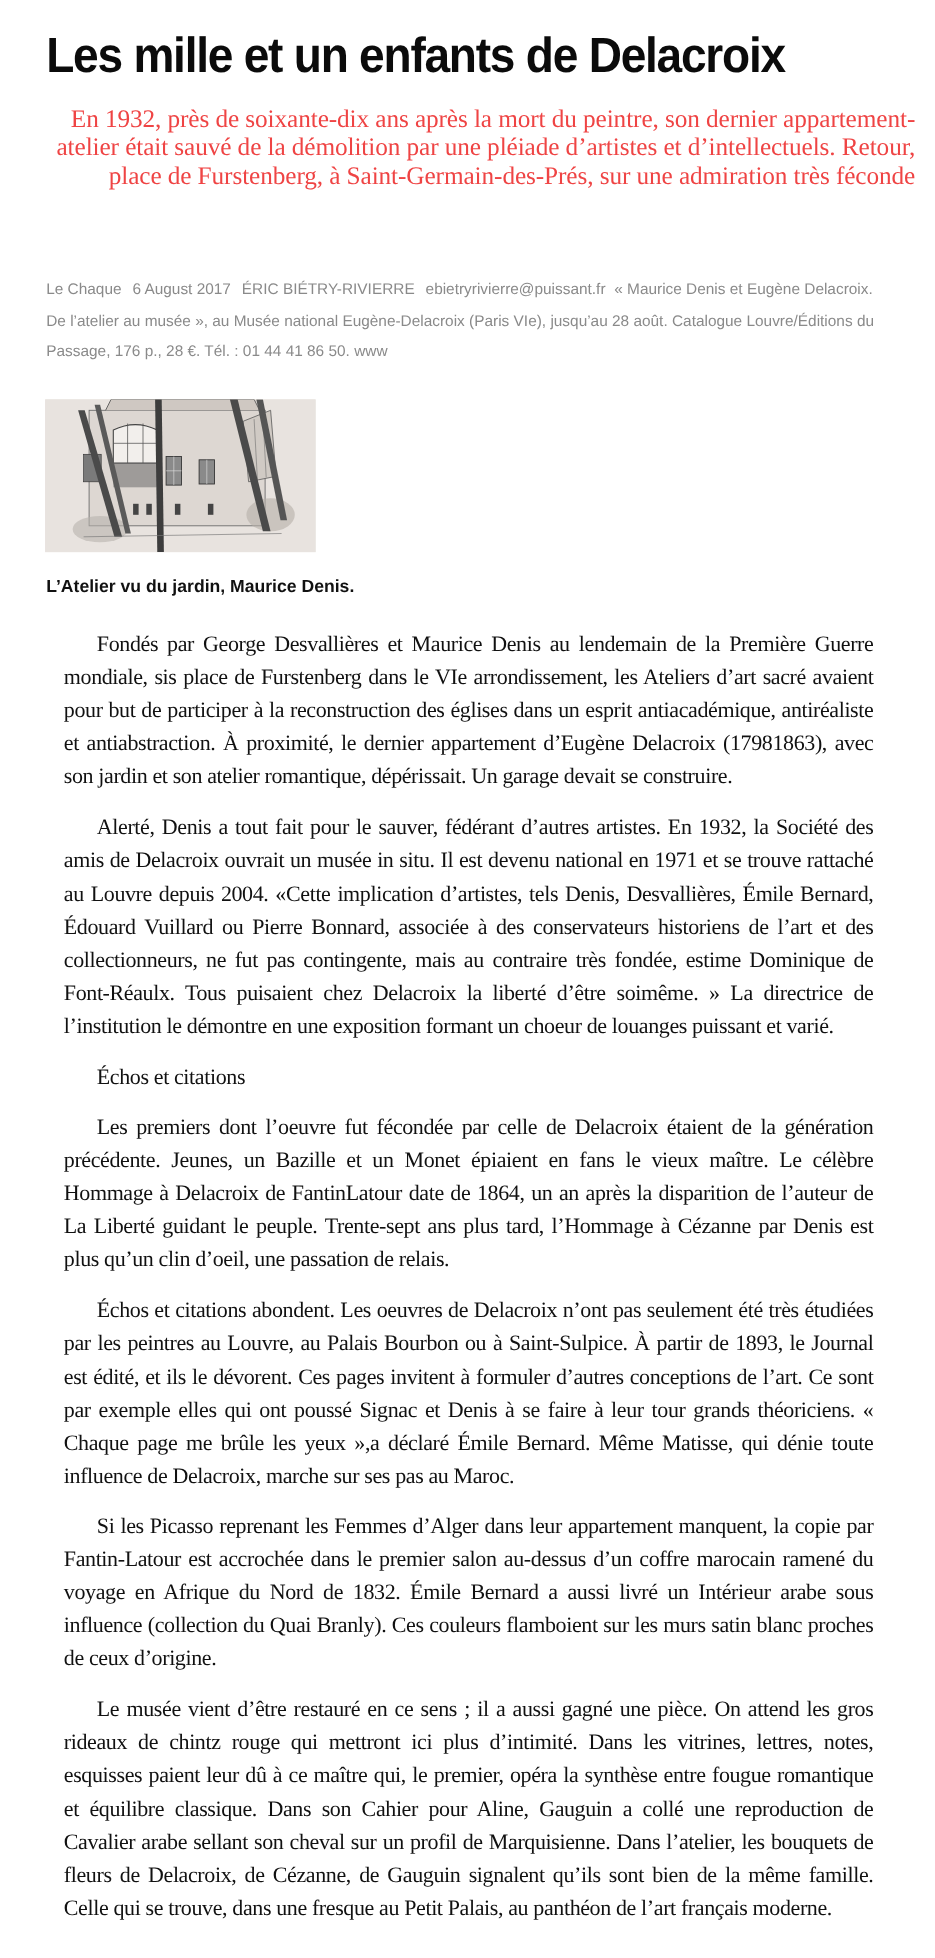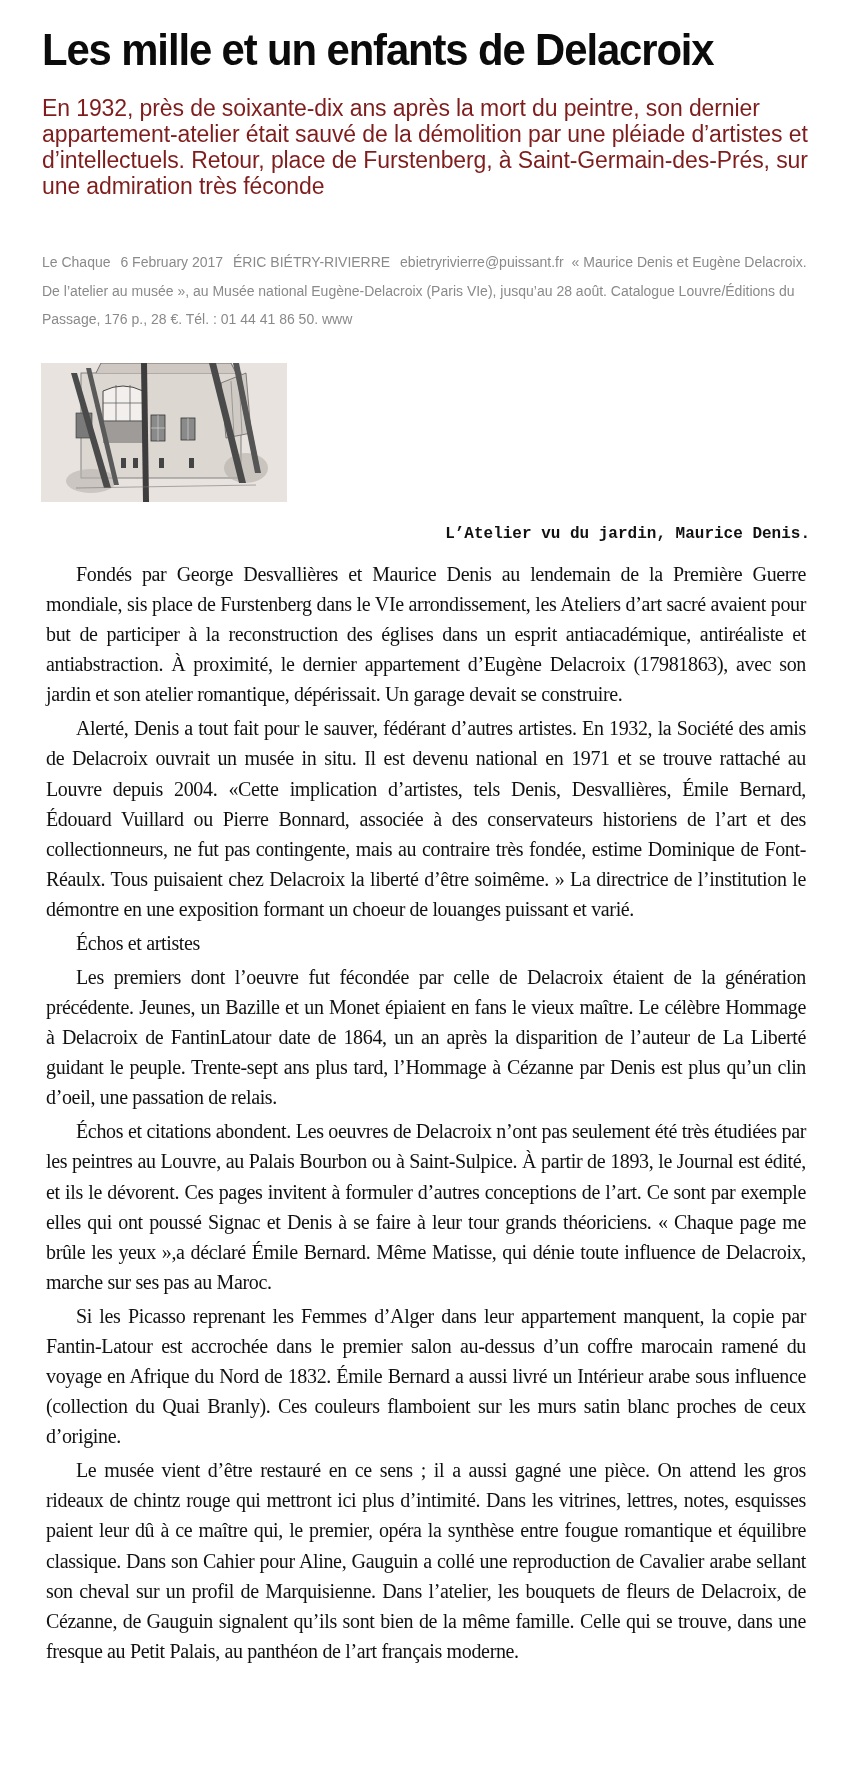--- a/index.html
+++ b/index.html
@@ -35,25 +35,26 @@
       white-space: nowrap;
       transform: scaleX(0.93);
       transform-origin: left center;
     }
     .lede {
       margin: 0;
       position: absolute;
       left: 0;
       top: 95px;
       width: 790px;
-      font-family: Liberation Sans, sans-serif;
+      font-family: Liberation Serif, serif;
       font-size: 23px;
       line-height: 26px;
-      color: #7f1d1d;
+      color: #ef4444;
       letter-spacing: -0.1px;
+      text-align: right;
     }
     .meta {
       margin: 0;
       position: absolute;
       left: 0;
       top: 248px;
       width: 770px;
       font-family: "Liberation Sans", sans-serif;
       font-size: 14px;
       line-height: 28.5px;
@@ -68,56 +69,56 @@
       height: 139px;
       background: #e9e4e0;
       overflow: hidden;
     }
     .figure svg { display: block; }
     .caption {
       position: absolute;
       left: 0;
       top: 522px;
       width: 768px;
-      text-align: right;
-      font-family: Liberation Mono, monospace;
+      text-align: left;
+      font-family: Liberation Sans, sans-serif;
       font-weight: bold;
       font-size: 16px;
       line-height: 24px;
       color: #111111;
     }
     .body-text {
       position: absolute;
       left: 0;
       top: 555px;
       width: 768px;
     }
     .body-text p {
-      margin: 4px;
+      margin: 16px;
       text-indent: 30px;
       text-align: justify;
       font-family: "Liberation Serif", serif;
       font-size: 20px;
       line-height: 30.08px;
       color: #111111;
       letter-spacing: -0.35px;
       word-spacing: 0px;
     }
   </style>
 </head>
 <body>
 
 <div class="article">
   <h1 class="headline">Les mille et un enfants de Delacroix</h1>
 
   <p class="lede">En 1932, près de soixante-dix ans après la mort du peintre, son dernier appartement-atelier était sauvé de la démolition par une pléiade d’artistes et d’intellectuels. Retour, place de Furstenberg, à Saint-Germain-des-Prés, sur une admiration très féconde</p>
 
   <p class="meta">
     <span>Le Chaque</span>
-    <span>6 February 2017</span>
+    <span>6 August 2017</span>
     <span>ÉRIC BIÉTRY-RIVIERRE</span>
     <span style="margin-right:4px">ebietryrivierre@puissant.fr</span>
     <span style="margin-right:0">« Maurice Denis et Eugène Delacroix. De l’atelier au musée », au Musée national Eugène-Delacroix (Paris VIe), jusqu’au 28 août. Catalogue Louvre/Éditions du Passage, 176 p., 28 €. Tél. : 01 44 41 86 50. www</span>
   </p>
 
   <div class="figure">
     <svg width="246" height="139" viewBox="0 0 246 139">
       <rect x="0" y="0" width="246" height="139" fill="#e8e3df"></rect>
 
       <rect x="40" y="10" width="160" height="105" fill="#ddd7d2" stroke="#6a6a6a" stroke-width="0.8"></rect>
@@ -156,19 +157,19 @@
 
       <line x1="35" y1="125" x2="215" y2="122" stroke="#777" stroke-width="0.6"></line>
     </svg>
   </div>
 
   <div class="caption">L’Atelier vu du jardin, Maurice Denis.</div>
 
   <div class="body-text">
     <p>Fondés par George Desvallières et Maurice Denis au lendemain de la Première Guerre mondiale, sis place de Furstenberg dans le VIe arrondissement, les Ateliers d’art sacré avaient pour but de participer à la reconstruction des églises dans un esprit antiacadémique, antiréaliste et antiabstraction. À proximité, le dernier appartement d’Eugène Delacroix (17981863), avec son jardin et son atelier romantique, dépérissait. Un garage devait se construire.</p>
     <p>Alerté, Denis a tout fait pour le sauver, fédérant d’autres artistes. En 1932, la Société des amis de Delacroix ouvrait un musée in situ. Il est devenu national en 1971 et se trouve rattaché au Louvre depuis 2004. «Cette implication d’artistes, tels Denis, Desvallières, Émile Bernard, Édouard Vuillard ou Pierre Bonnard, associée à des conservateurs historiens de l’art et des collectionneurs, ne fut pas contingente, mais au contraire très fondée, estime Dominique de Font-Réaulx. Tous puisaient chez Delacroix la liberté d’être soimême. » La directrice de l’institution le démontre en une exposition formant un choeur de louanges puissant et varié.</p>
-    <p>Échos et artistes</p>
+    <p>Échos et citations</p>
     <p>Les premiers dont l’oeuvre fut fécondée par celle de Delacroix étaient de la génération précédente. Jeunes, un Bazille et un Monet épiaient en fans le vieux maître. Le célèbre Hommage à Delacroix de FantinLatour date de 1864, un an après la disparition de l’auteur de La Liberté guidant le peuple. Trente-sept ans plus tard, l’Hommage à Cézanne par Denis est plus qu’un clin d’oeil, une passation de relais.</p>
     <p>Échos et citations abondent. Les oeuvres de Delacroix n’ont pas seulement été très étudiées par les peintres au Louvre, au Palais Bourbon ou à Saint-Sulpice. À partir de 1893, le Journal est édité, et ils le dévorent. Ces pages invitent à formuler d’autres conceptions de l’art. Ce sont par exemple elles qui ont poussé Signac et Denis à se faire à leur tour grands théoriciens. « Chaque page me brûle les yeux »,a déclaré Émile Bernard. Même Matisse, qui dénie toute influence de Delacroix, marche sur ses pas au Maroc.</p>
     <p>Si les Picasso reprenant les Femmes d’Alger dans leur appartement manquent, la copie par Fantin-Latour est accrochée dans le premier salon au-dessus d’un coffre marocain ramené du voyage en Afrique du Nord de 1832. Émile Bernard a aussi livré un Intérieur arabe sous influence (collection du Quai Branly). Ces couleurs flamboient sur les murs satin blanc proches de ceux d’origine.</p>
     <p>Le musée vient d’être restauré en ce sens ; il a aussi gagné une pièce. On attend les gros rideaux de chintz rouge qui mettront ici plus d’intimité. Dans les vitrines, lettres, notes, esquisses paient leur dû à ce maître qui, le premier, opéra la synthèse entre fougue romantique et équilibre classique. Dans son Cahier pour Aline, Gauguin a collé une reproduction de Cavalier arabe sellant son cheval sur un profil de Marquisienne. Dans l’atelier, les bouquets de fleurs de Delacroix, de Cézanne, de Gauguin signalent qu’ils sont bien de la même famille. Celle qui se trouve, dans une fresque au Petit Palais, au panthéon de l’art français moderne.</p>
   </div>
 </div>
 
 </body></html>

